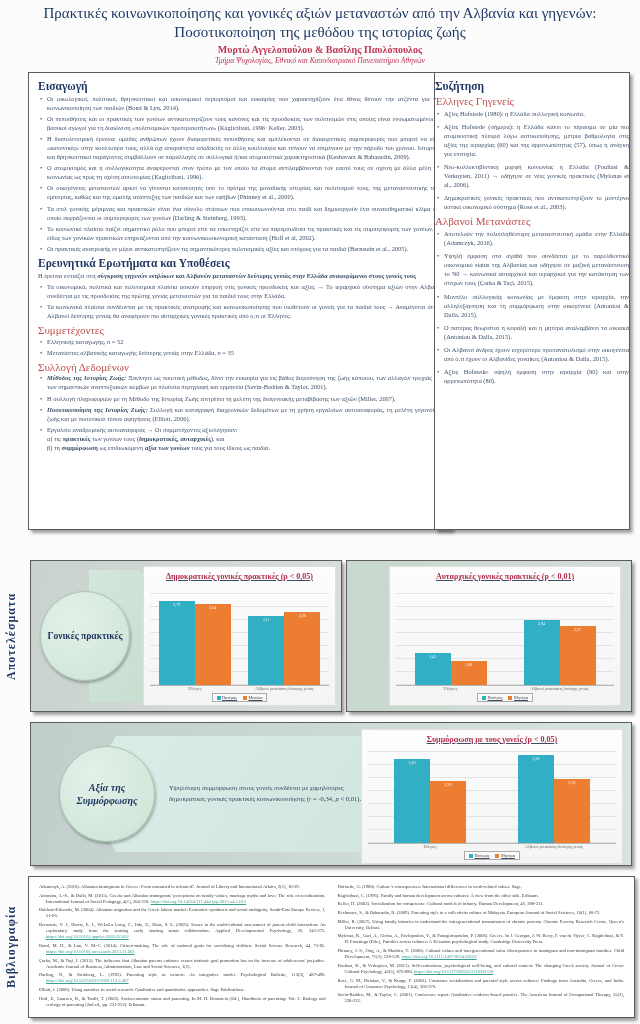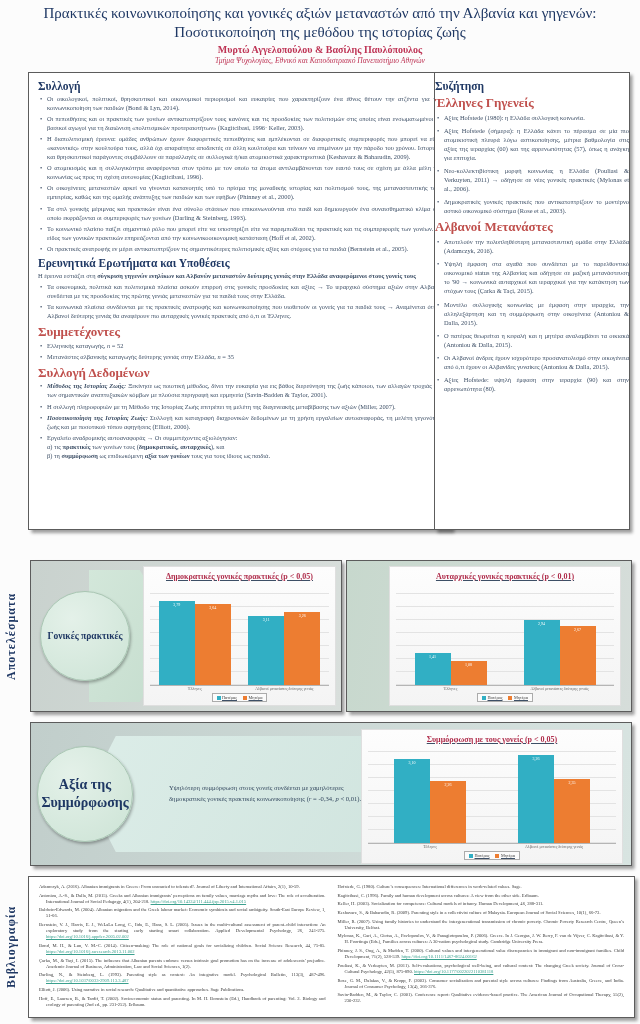--- a/index.html
+++ b/index.html
@@ -10,21 +10,21 @@
   .title{font-size:15px;line-height:1.27;color:#1F3864;margin:0;font-weight:400;}
   .authors{font-size:10px;font-weight:bold;color:#BE3455;margin-top:2px;}
   .affil{font-size:7.6px;font-style:italic;color:#BE3455;margin-top:1px;}
   
   .box{position:absolute;box-sizing:border-box;background:#FFF;border:1.5px solid #5C5C5C;
        box-shadow:2.5px 3px 3px rgba(40,40,40,.45);}
   
   .left-col{left:28px;top:72px;width:424px;height:458px;padding:5px 9px;overflow:hidden;}
   .right-col{left:434px;top:72px;width:196px;height:458px;padding:5px 0;overflow:hidden;}
   h2{font-size:11.5px;color:#1F3864;margin:2px 0 3px;font-weight:bold;}
-  h3{font-size:13px;color:#C0504D;margin:3px 0 1.5px;font-weight:bold;}
+  h3{font-size:11px;color:#C0504D;margin:3px 0 1.5px;font-weight:normal;}
   ul{margin:0 0 3px;padding:0 0 0 9px;list-style:none;}
   li{position:relative;font-size:6.4px;line-height:1.4;text-align:justify;margin-bottom:2.2px;}
   li::before{content:"\2022";position:absolute;left:-7px;top:0;}
   .right-col li{margin-bottom:4px;line-height:1.42;}
   .lead{font-size:6.4px;line-height:1.4;margin:0 0 2.5px;text-align:justify;}
   
   .side-label{position:absolute;writing-mode:vertical-rl;transform:rotate(180deg);
               color:#1F3864;font-weight:bold;font-size:12px;letter-spacing:1px;
               display:flex;align-items:center;justify-content:center;width:20px;}
   .res-label{left:1px;top:558px;height:156px;}
@@ -34,21 +34,21 @@
   .row2 {left:30px;top:722px;width:602px;height:144px;background:linear-gradient(100deg,#C1CECB,#D8E4E1);}
   .chev1{position:absolute;left:58px;top:9px;bottom:9px;width:92px;background:linear-gradient(120deg,#D3E7DA,#C4DCCD);
          clip-path:polygon(0 0,55% 0,100% 50%,55% 100%,0 100%);}
   .chev2{position:absolute;left:55px;top:13px;bottom:13px;right:48px;background:linear-gradient(120deg,#DCEDE8,#CBE0DA);
          clip-path:polygon(0 50%,6% 0,94% 0,100% 50%,94% 100%,6% 100%);}
   .circle{position:absolute;top:50%;transform:translateY(-50%);border-radius:50%;
           background:radial-gradient(circle at 35% 30%,#E4F1E9,#CCE3D5);border:1px solid #A9C6B3;
           display:flex;align-items:center;justify-content:center;text-align:center;
           color:#1F3864;font-weight:bold;box-shadow:1px 2px 3px rgba(0,0,0,.3);}
   .circle1{left:9px;width:88px;height:88px;font-size:9.5px;line-height:1.3;}
-  .circle2{left:6px;width:94px;height:94px;font-size:14px;line-height:1.3;}
+  .circle2{left:28px;width:94px;height:94px;font-size:10px;line-height:1.3;font-style:italic;}
   .note{position:absolute;left:138px;top:50%;transform:translateY(-50%);width:212px;
         font-size:6.6px;line-height:1.6;color:#33475E;text-align:left;}
   
   .chart{position:absolute;background:linear-gradient(180deg,#FDFDFD,#F4F4F4);
          border:0.5px solid #DFDFDF;display:flex;flex-direction:column;padding:5px 6px 3px;box-sizing:border-box;text-decoration:underline;}
   .chart0{left:112px;right:5px;top:5px;bottom:5px;}
   .chart1{left:42px;right:10px;top:5px;bottom:5px;}
   .chart2{right:8px;top:6px;bottom:1px;width:262px;}
   .chart-title{color:#B02E4C;font-weight:bold;font-size:8px;text-align:center;white-space:nowrap;overflow:hidden;}
   .chart-plot{flex:1;display:flex;align-items:flex-end;margin-top:4px;border-bottom:1px solid #B5B5B5;
@@ -79,21 +79,21 @@
   <header class="hdr">
     <h1 class="title">
       <span>Πρακτικές κοινωνικοποίησης και γονικές αξιών μεταναστών από την Αλβανία και γηγενών:</span><br>
       <span>Ποσοτικοποίηση της μεθόδου της ιστορίας ζωής</span>
     </h1>
     <div class="authors">Μυρτώ Αγγελοπούλου &amp; Βασίλης Παυλόπουλος</div>
     <div class="affil">Τμήμα Ψυχολογίας, Εθνικό και Καποδιστριακό Πανεπιστήμιο Αθηνών</div>
   </header>
 
   <section class="box left-col">
-    <h2>Συλλογή</h2>
+    <h2>Εισαγωγή</h2>
     <ul>
         <li>Οι οικολογικοί, πολιτικοί, θρησκευτικοί και οικονομικοί περιορισμοί και ευκαιρίες που χαρακτηρίζουν ένα έθνος θέτουν την ατζέντα για την κοινωνικοποίηση των παιδιών (Bond &amp; Lyn, 2014).</li>
         <li>Οι πεποιθήσεις και οι πρακτικές των γονέων αντικατοπτρίζουν τους κανόνες και τις προσδοκίες των πολιτισμών στις οποίες είναι ενσωματωμένοι → βασικοί αγωγοί για τη διαιώνιση «πολιτισμικών προτεραιοτήτων» (Kagitcibasi, 1996· Keller, 2003).</li>
         <li>Η διαπολιτισμική έρευνα: ομάδες ανθρώπων έχουν διαφορετικές πεποιθήσεις και εμπλέκονται σε διαφορετικές συμπεριφορές που μπορεί να είναι «κανονικές» στην κουλτούρα τους, αλλά όχι απαραίτητα αποδεκτές σε άλλη κουλτούρα και τείνουν να επιμένουν με την πάροδο του χρόνου. Ιστορικοί και θρησκευτικοί παράγοντες συμβάλλουν σε παραλλαγές σε συλλογικά ή/και ατομικιστικά χαρακτηριστικά (Keshavarz &amp; Baharudin, 2009).</li>
         <li>Ο ατομικισμός και η συλλογικότητα αναφέρονται στον τρόπο με τον οποίο τα άτομα αντιλαμβάνονται τον εαυτό τους σε σχέση με άλλα μέλη της κοινωνίας ως προς τη σχέση αυτονομίας (Kagitcibasi, 1996).</li>
         <li>Οι οικογένειες μεταναστών αρκεί να γίνονται κατανοητές υπό το πρίσμα της μοναδικής ιστορίας και πολιτισμού τους, της μεταναστευτικής τους εμπειρίας, καθώς και της ομαλής ανάπτυξης των παιδιών και των εφήβων (Phinney et al., 2000).</li>
         <li>Τα στιλ γονικής μέριμνας και πρακτικών είναι ένα σύνολο στάσεων που επικοινωνούνται στο παιδί και δημιουργούν ένα συναισθηματικό κλίμα στο οποίο εκφράζονται οι συμπεριφορές των γονέων (Darling &amp; Steinberg, 1993).</li>
         <li>Το κοινωνικό πλαίσιο παίζει σημαντικό ρόλο που μπορεί είτε να υποστηρίζει είτε να παρεμποδίσει τις πρακτικές και τις συμπεριφορές των γονέων. Το είδος των γονικών πρακτικών επηρεάζονται από την κοινωνικοοικονομική κατάσταση (Hoff et al, 2002).</li>
         <li>Οι πρακτικές ανατροφής εν μέρει αντικατοπτρίζουν τις σημαντικότερες πολιτισμικές αξίες και στόχους για τα παιδιά (Bernstein et al., 2005).</li>
       </ul>

